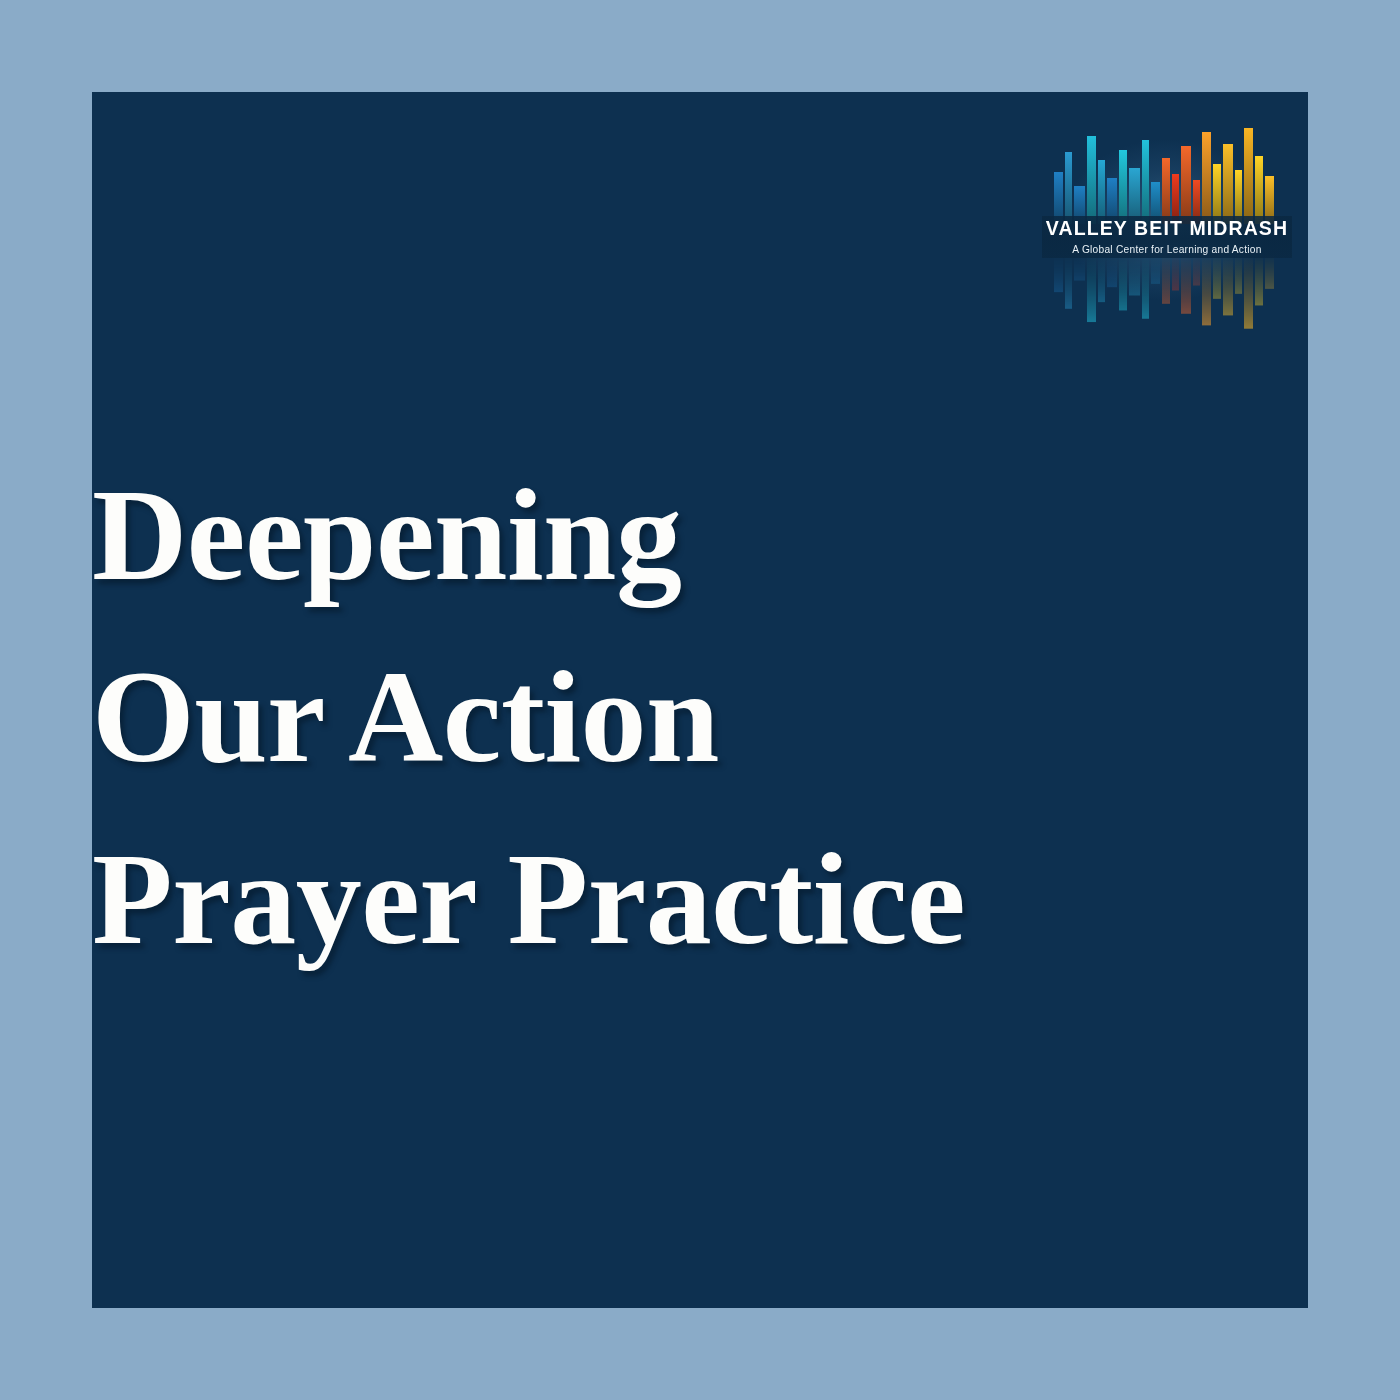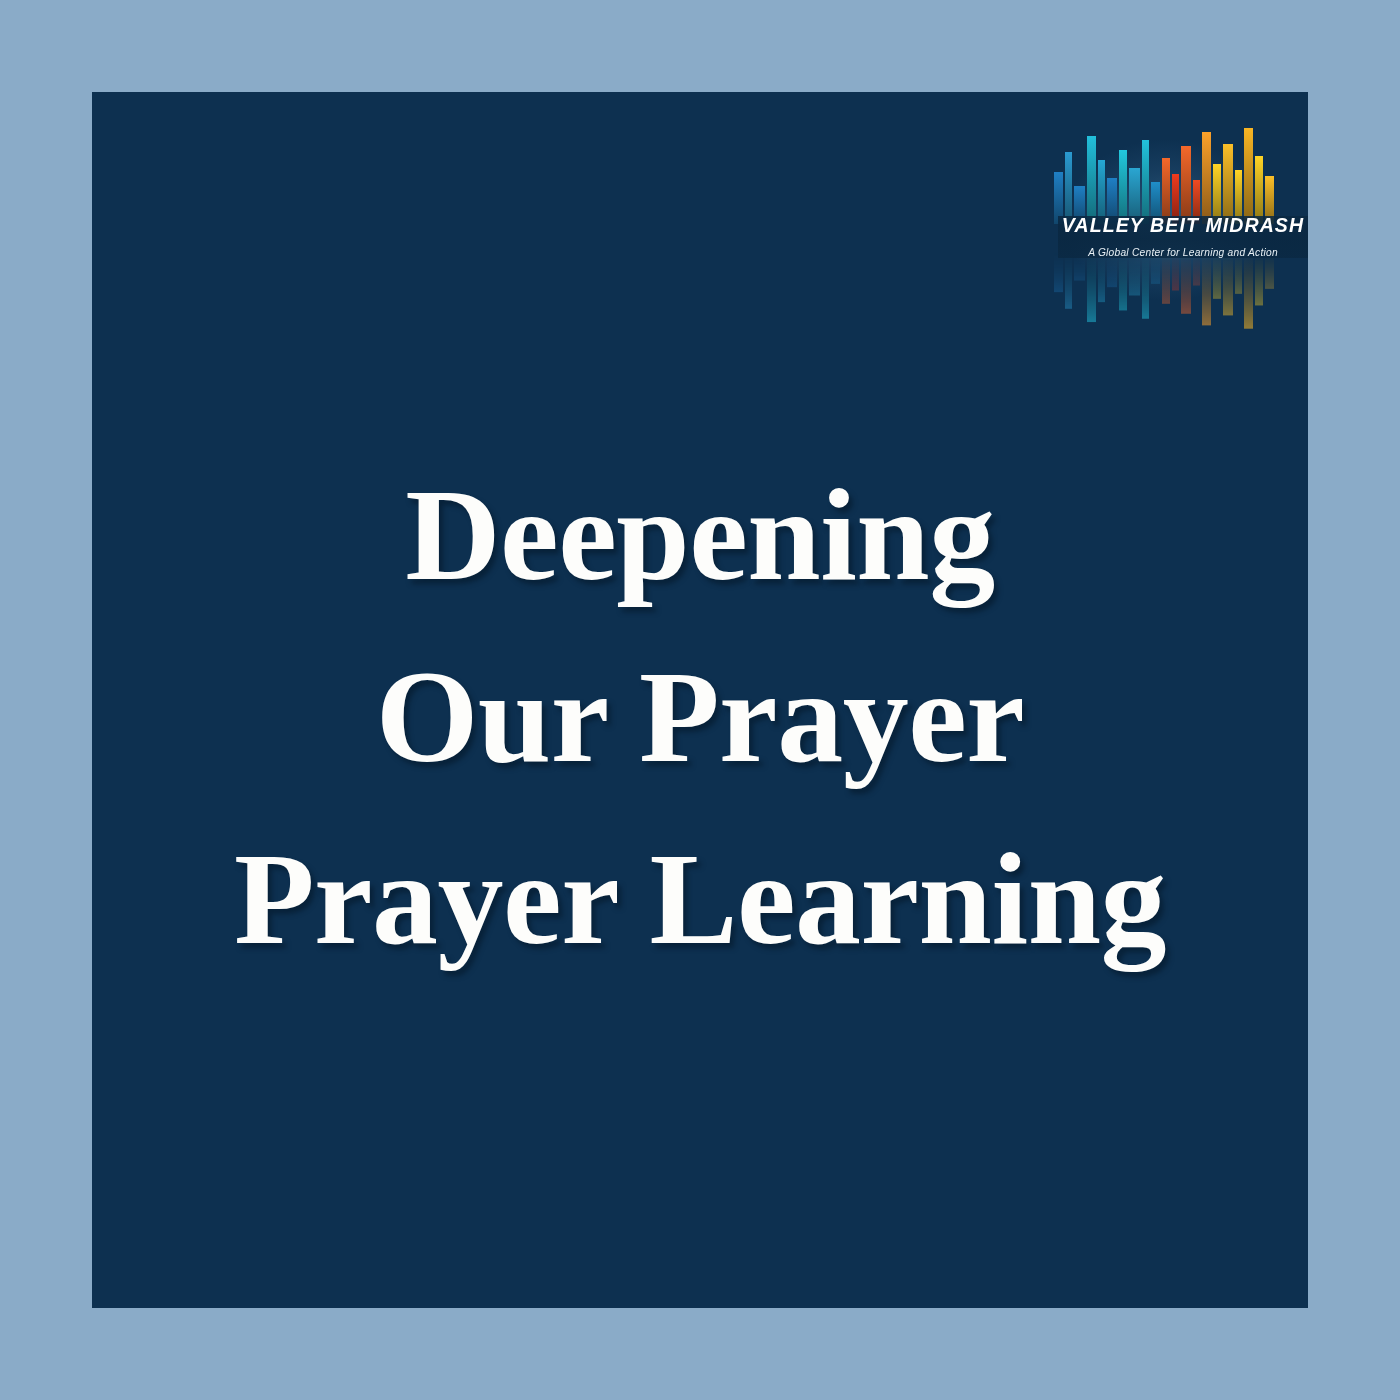--- a/index.html
+++ b/index.html
@@ -59,33 +59,32 @@
     height: 88px;
     transform: scaleY(-1);
     opacity: 0.60;
     -webkit-mask-image: linear-gradient(to top, rgba(0,0,0,0) 4%, rgba(0,0,0,1) 96%);
     mask-image: linear-gradient(to top, rgba(0,0,0,0) 4%, rgba(0,0,0,1) 96%);
   }
 
   
   #logo-textband {
     position: absolute;
-    left: 16px;
+    left: 0px;
     top: 104px;
     width: 250px;
     height: 42px;
     background: linear-gradient(to bottom,
                 rgba(10,40,66,0.86) 0%,
                 rgba(10,40,66,0.92) 55%,
                 rgba(10,40,66,0.80) 100%);
     display: flex;
     flex-direction: column;
     align-items: center;
-    justify-content: space-between;
-    font-style: italic;
+    justify-content: center;
   }
   #logo-name {
     color: #ffffff;
     font-family: "Liberation Sans", sans-serif;
     font-weight: bold;
     font-size: 19.5px;
     letter-spacing: 1.1px;
     line-height: 1;
     white-space: nowrap;
   }
@@ -98,21 +97,21 @@
     margin-top: 6px;
     white-space: nowrap;
   }
 
   
   #headline {
     position: absolute;
     left: 0;
     top: 352px;
     width: 1216px;
-    text-align: center;
+    text-align: left;
     color: #fdfdfb;
     font-family: "Liberation Serif", serif;
     font-weight: bold;
     font-size: 132px;
     line-height: 1.38;
     letter-spacing: -0.5px;
     text-shadow: 4px 5px 5px rgba(4,22,38,0.55);
   }
   #headline .line { display: block; white-space: nowrap; }
 </style>
@@ -347,18 +346,18 @@
         </svg>
 
       <div id="logo-textband">
         <div id="logo-name">VALLEY BEIT MIDRASH</div>
         <div id="logo-tagline">A Global Center for Learning and Action</div>
       </div>
     </div>
 
     <div id="headline">
       <span class="line">Deepening</span>
-      <span class="line">Our Prayer</span>
-      <span class="line">Prayer Learning</span>
+      <span class="line">Our Action</span>
+      <span class="line">Prayer Practice</span>
     </div>
 
   </div>
 </div>
 
 </body></html>

